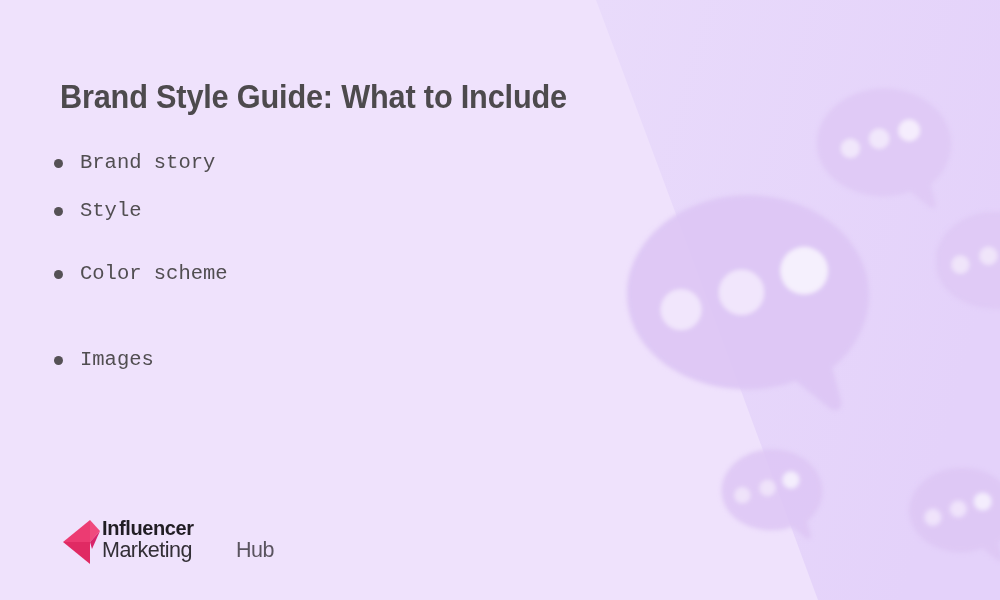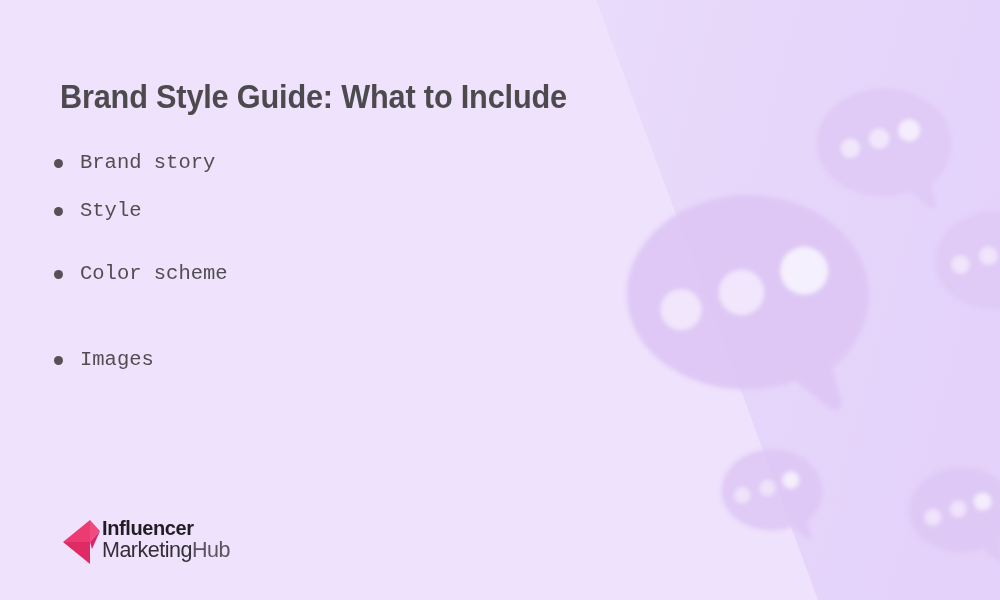--- a/index.html
+++ b/index.html
@@ -115,20 +115,21 @@
     margin-bottom: 2px;
   }
   #logo-line2 {
     font-size: 21.5px;
     color: #332f36;
     letter-spacing: -0.5px;
   }
   #logo-hub {
     font-weight: 300;
     color: #5a545f;
+    margin-left: 44px;
   }
 </style>
 </head>
 <body>
 
 <div id="slide">
 
   <svg id="bg-layer" viewBox="0 0 1000 600" preserveAspectRatio="none" xmlns="http://www.w3.org/2000/svg">
     <defs>
       <linearGradient id="wedgeGrad" x1="0" y1="0" x2="1" y2="0.4">

